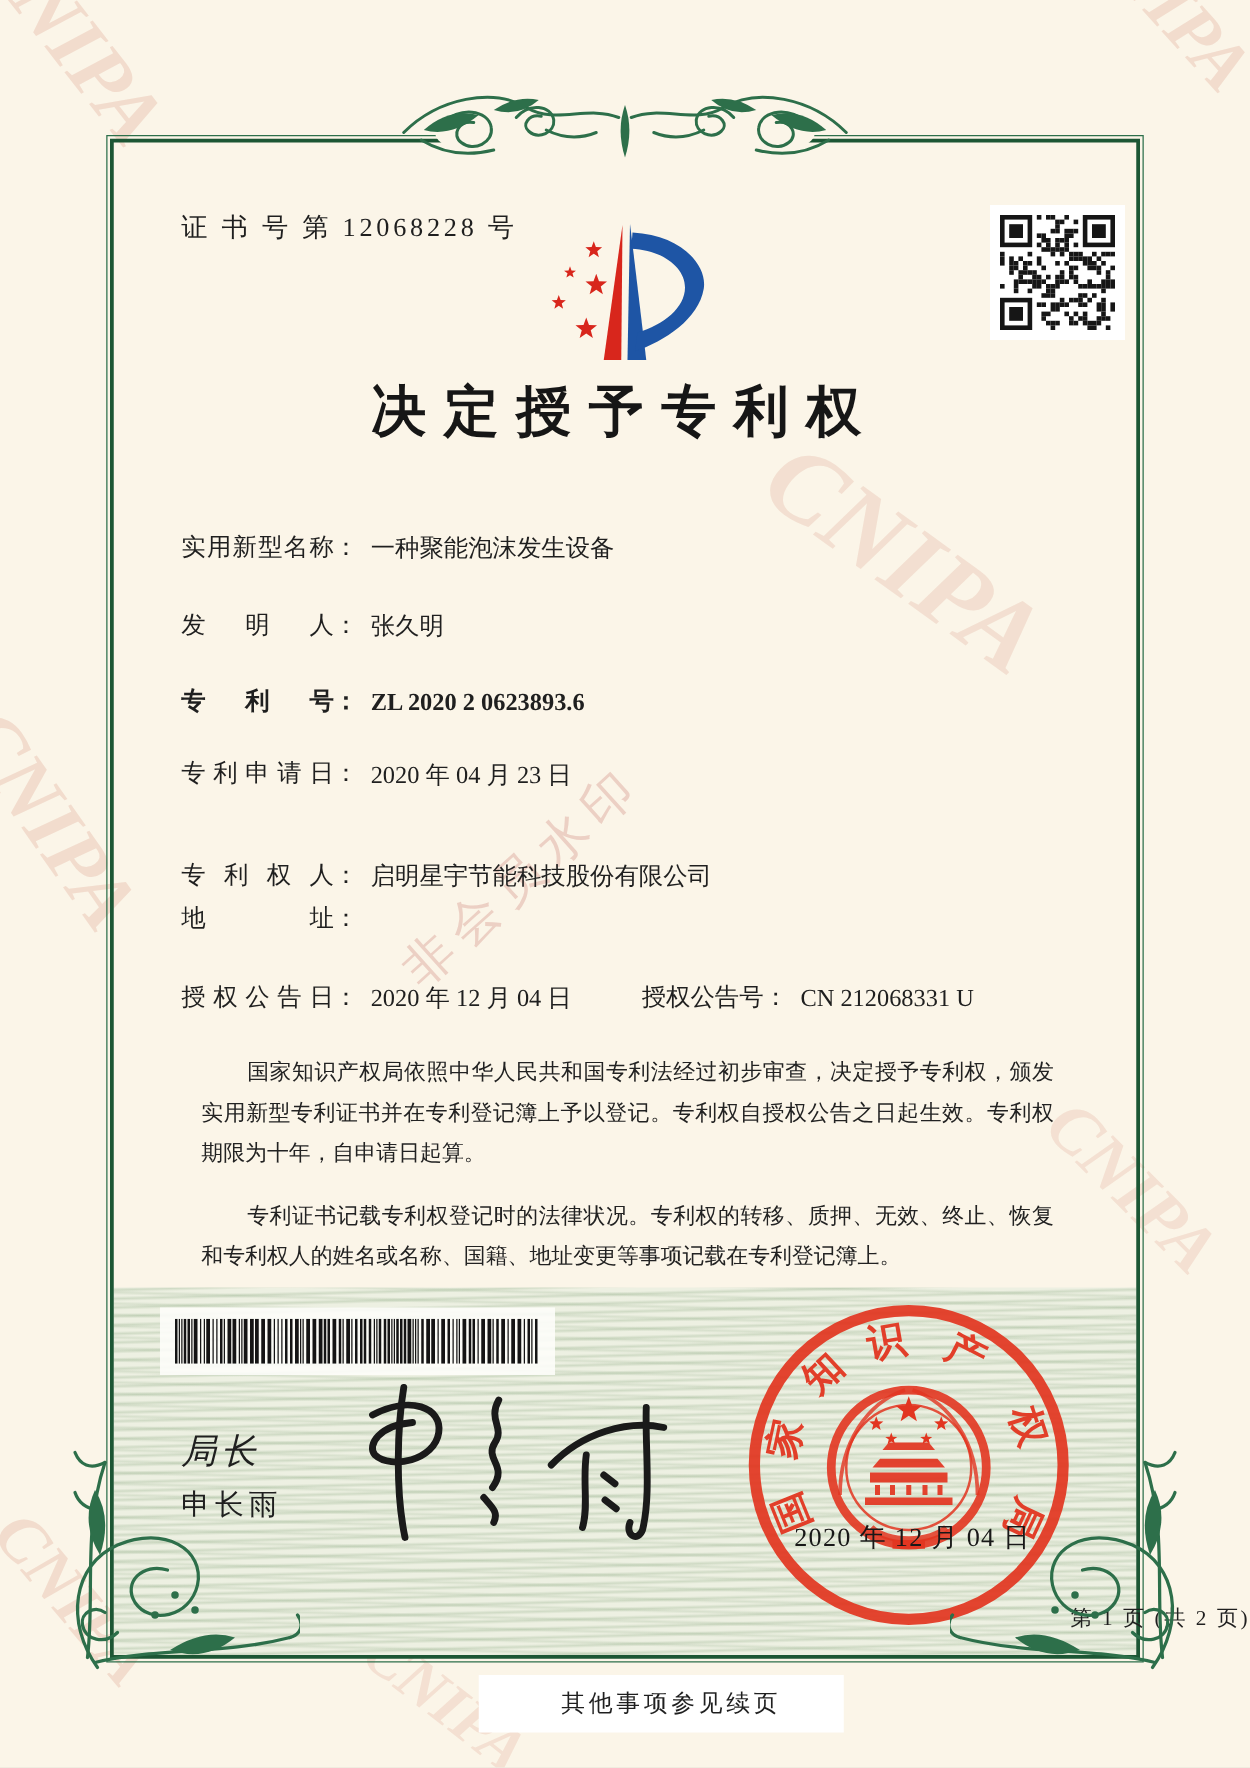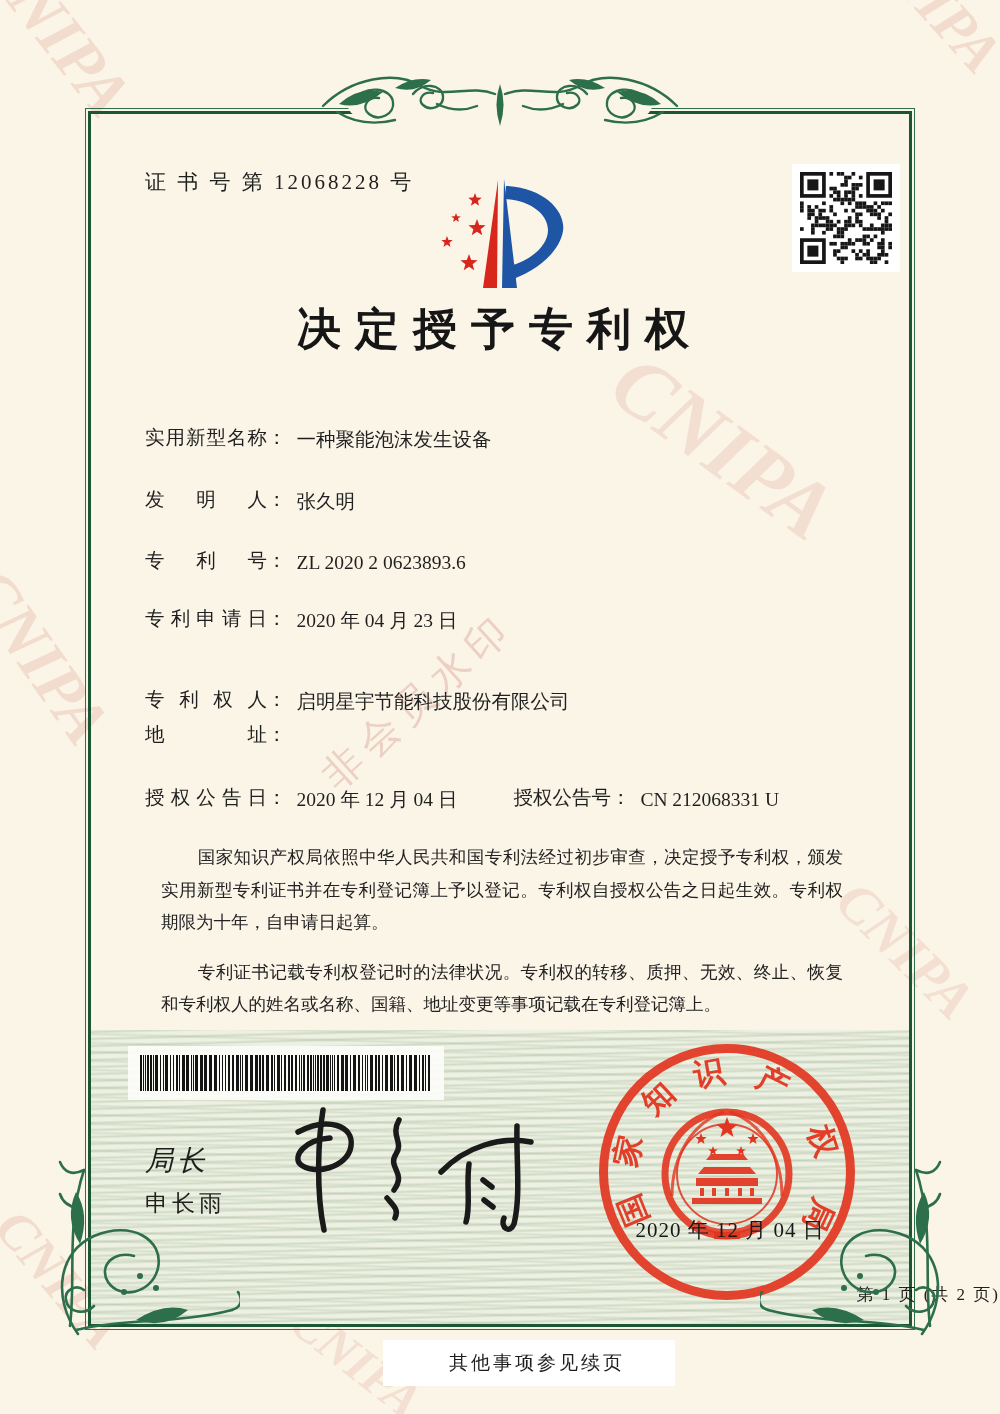--- a/index.html
+++ b/index.html
@@ -42,21 +42,21 @@
   .qr{position:absolute;left:800px;top:172px;z-index:5;}
 
   .title{position:absolute;left:0;top:300px;width:100%;text-align:center;z-index:4;
          font-size:44px;font-weight:bold;letter-spacing:14px;color:#161616;}
 
   
   .row{position:absolute;left:145px;z-index:4;font-size:19.5px;display:flex;align-items:flex-start;}
   .lbl{display:inline-block;width:122px;text-align:justify;text-align-last:justify;text-justify:inter-character;}
   .colon{display:inline-block;}
   .val{display:inline-block;margin-left:10px;white-space:pre-wrap;max-width:600px;line-height:31px;}
-  .r1{top:424px;} .r2{top:486px;} .r3{top:547px;} .r4{top:605px;} .r5{top:686px;} .r6{top:721px;justify-content:space-between;}
+  .r1{top:424px;} .r2{top:486px;} .r3{top:547px;font-weight:bold;} .r4{top:605px;} .r5{top:686px;} .r6{top:721px;justify-content:space-between;}
   .grant-row{position:absolute;left:145px;top:784px;width:740px;z-index:4;font-size:19.5px;display:flex;}
   .grant-pair{display:flex;}
   .grant-pair.second{margin-left:56px;}
   .grant-pair .val{max-width:none;}
 
   
   .paras{position:absolute;left:144px;top:824px;width:716px;z-index:4;}
   .paras p{margin:17px;font-size:17.5px;line-height:32.5px;text-indent:2.1em;text-align:justify;color:#222;}
 
   

